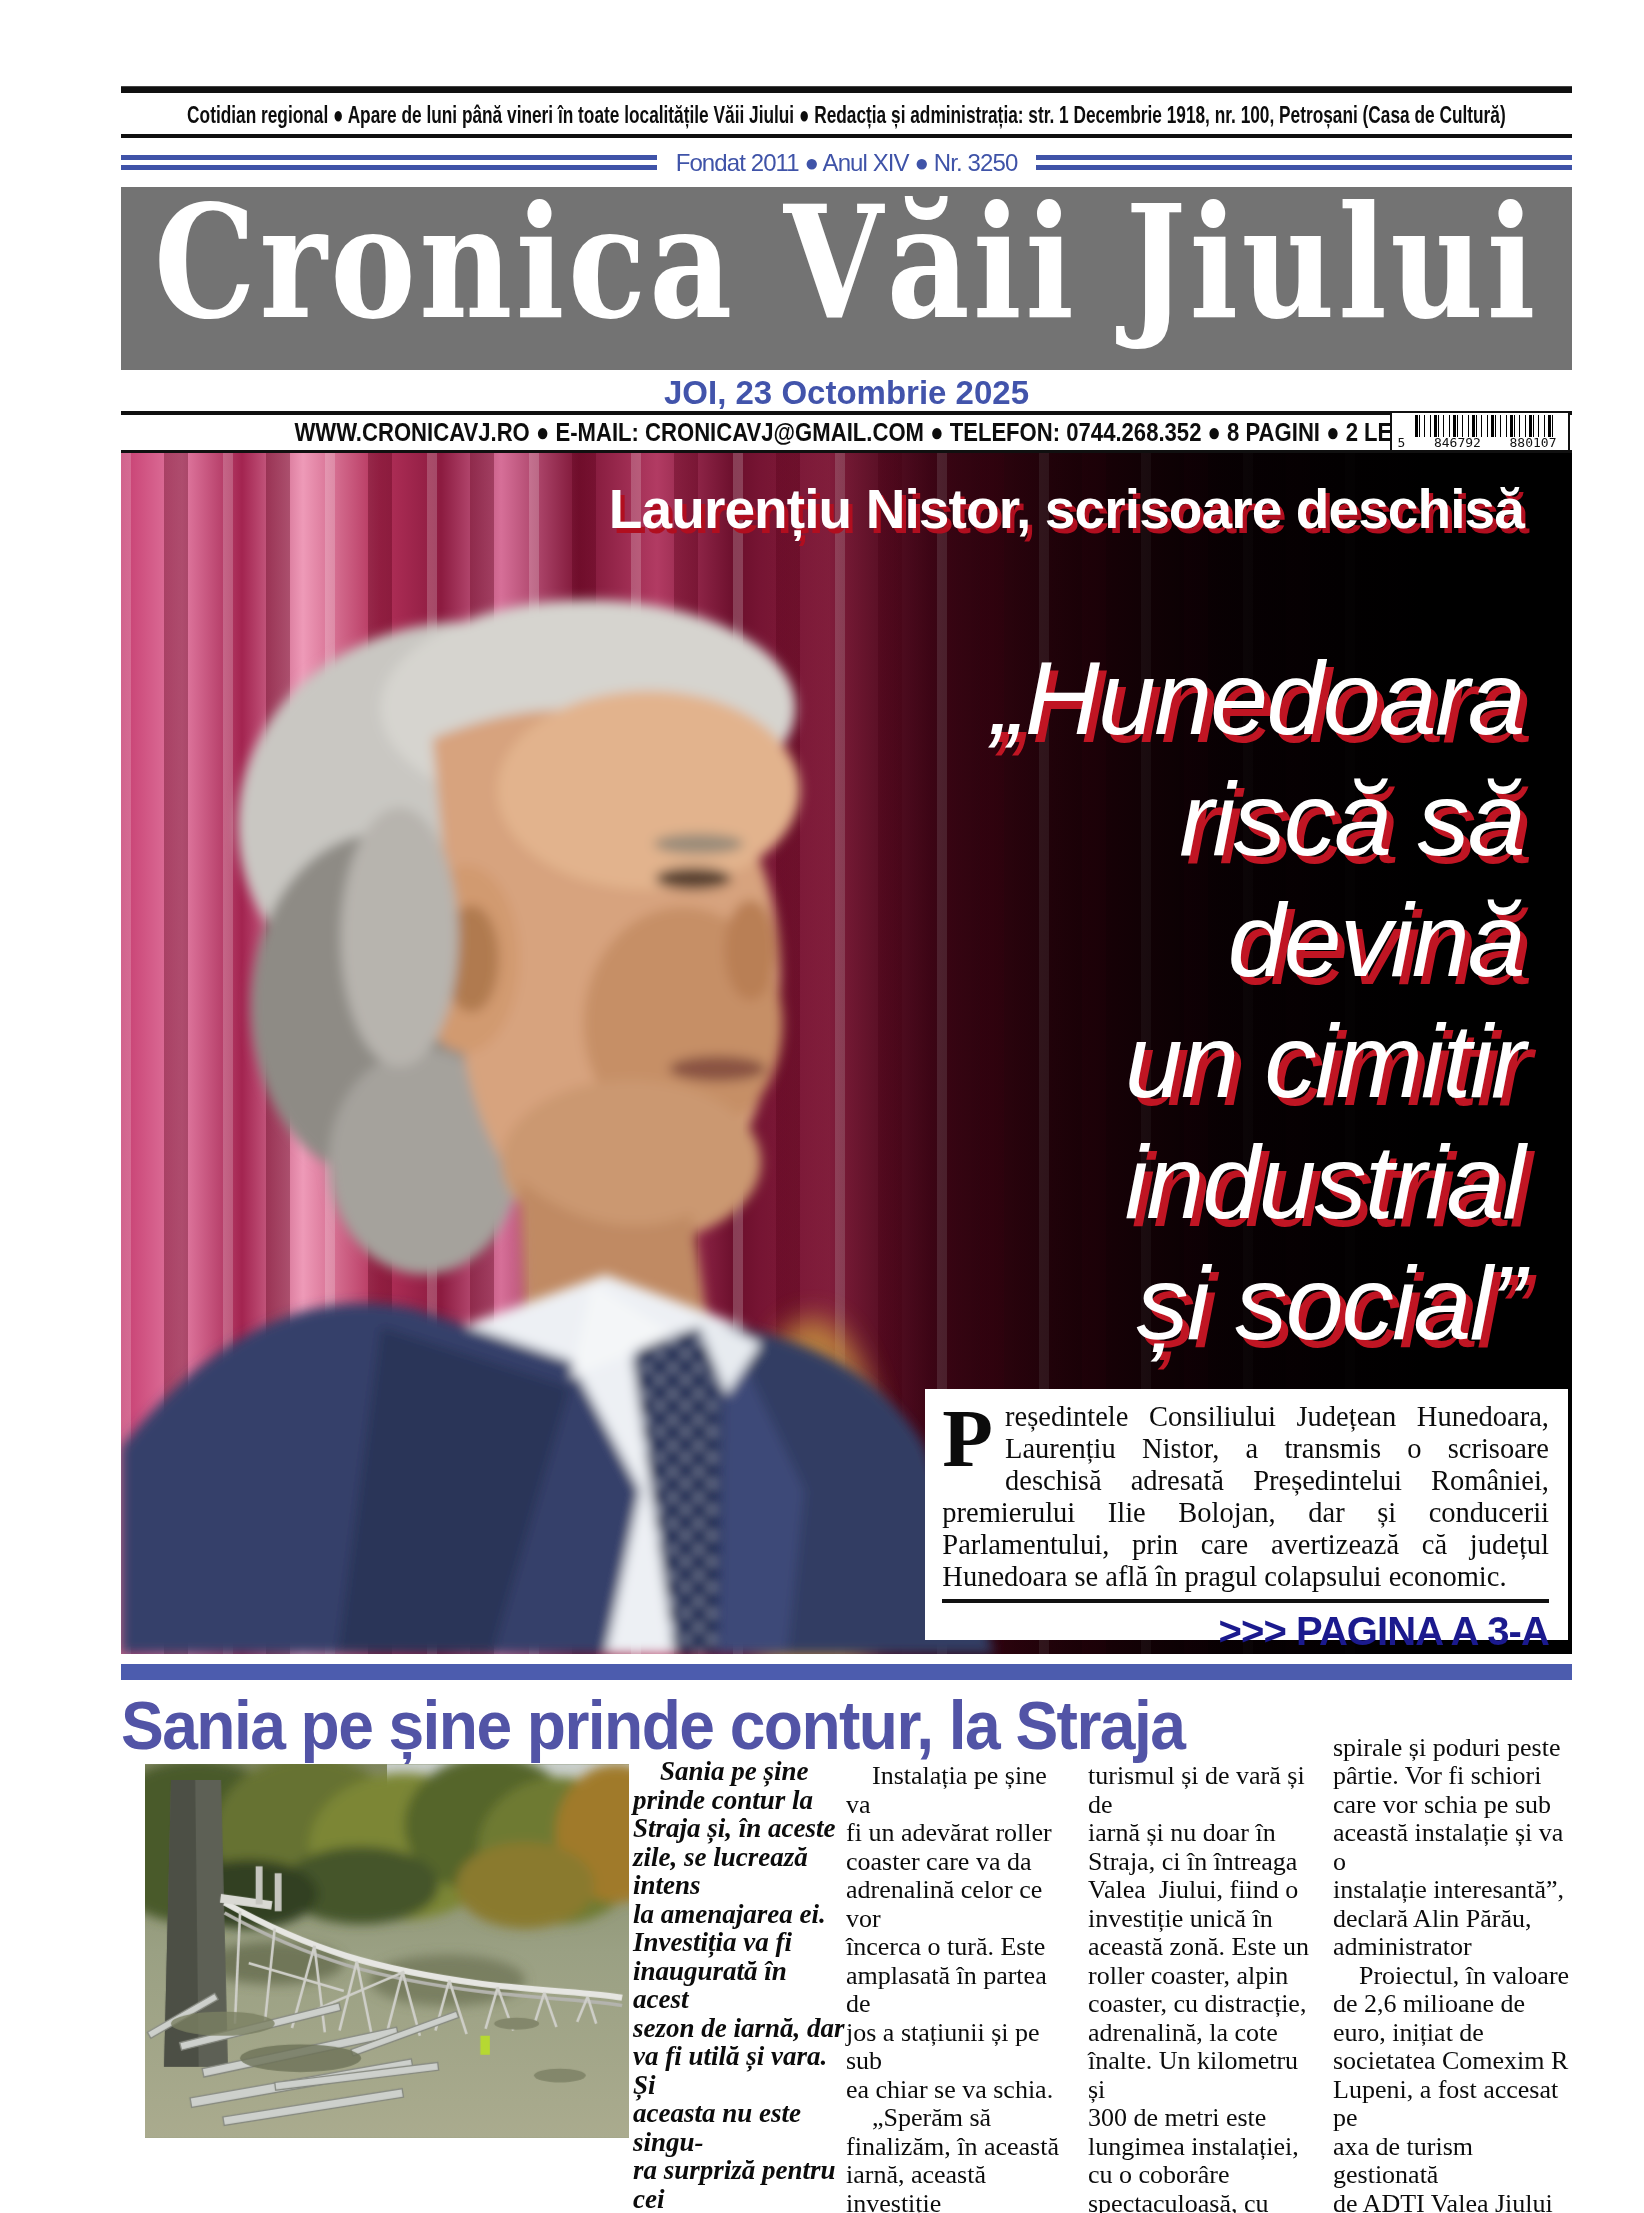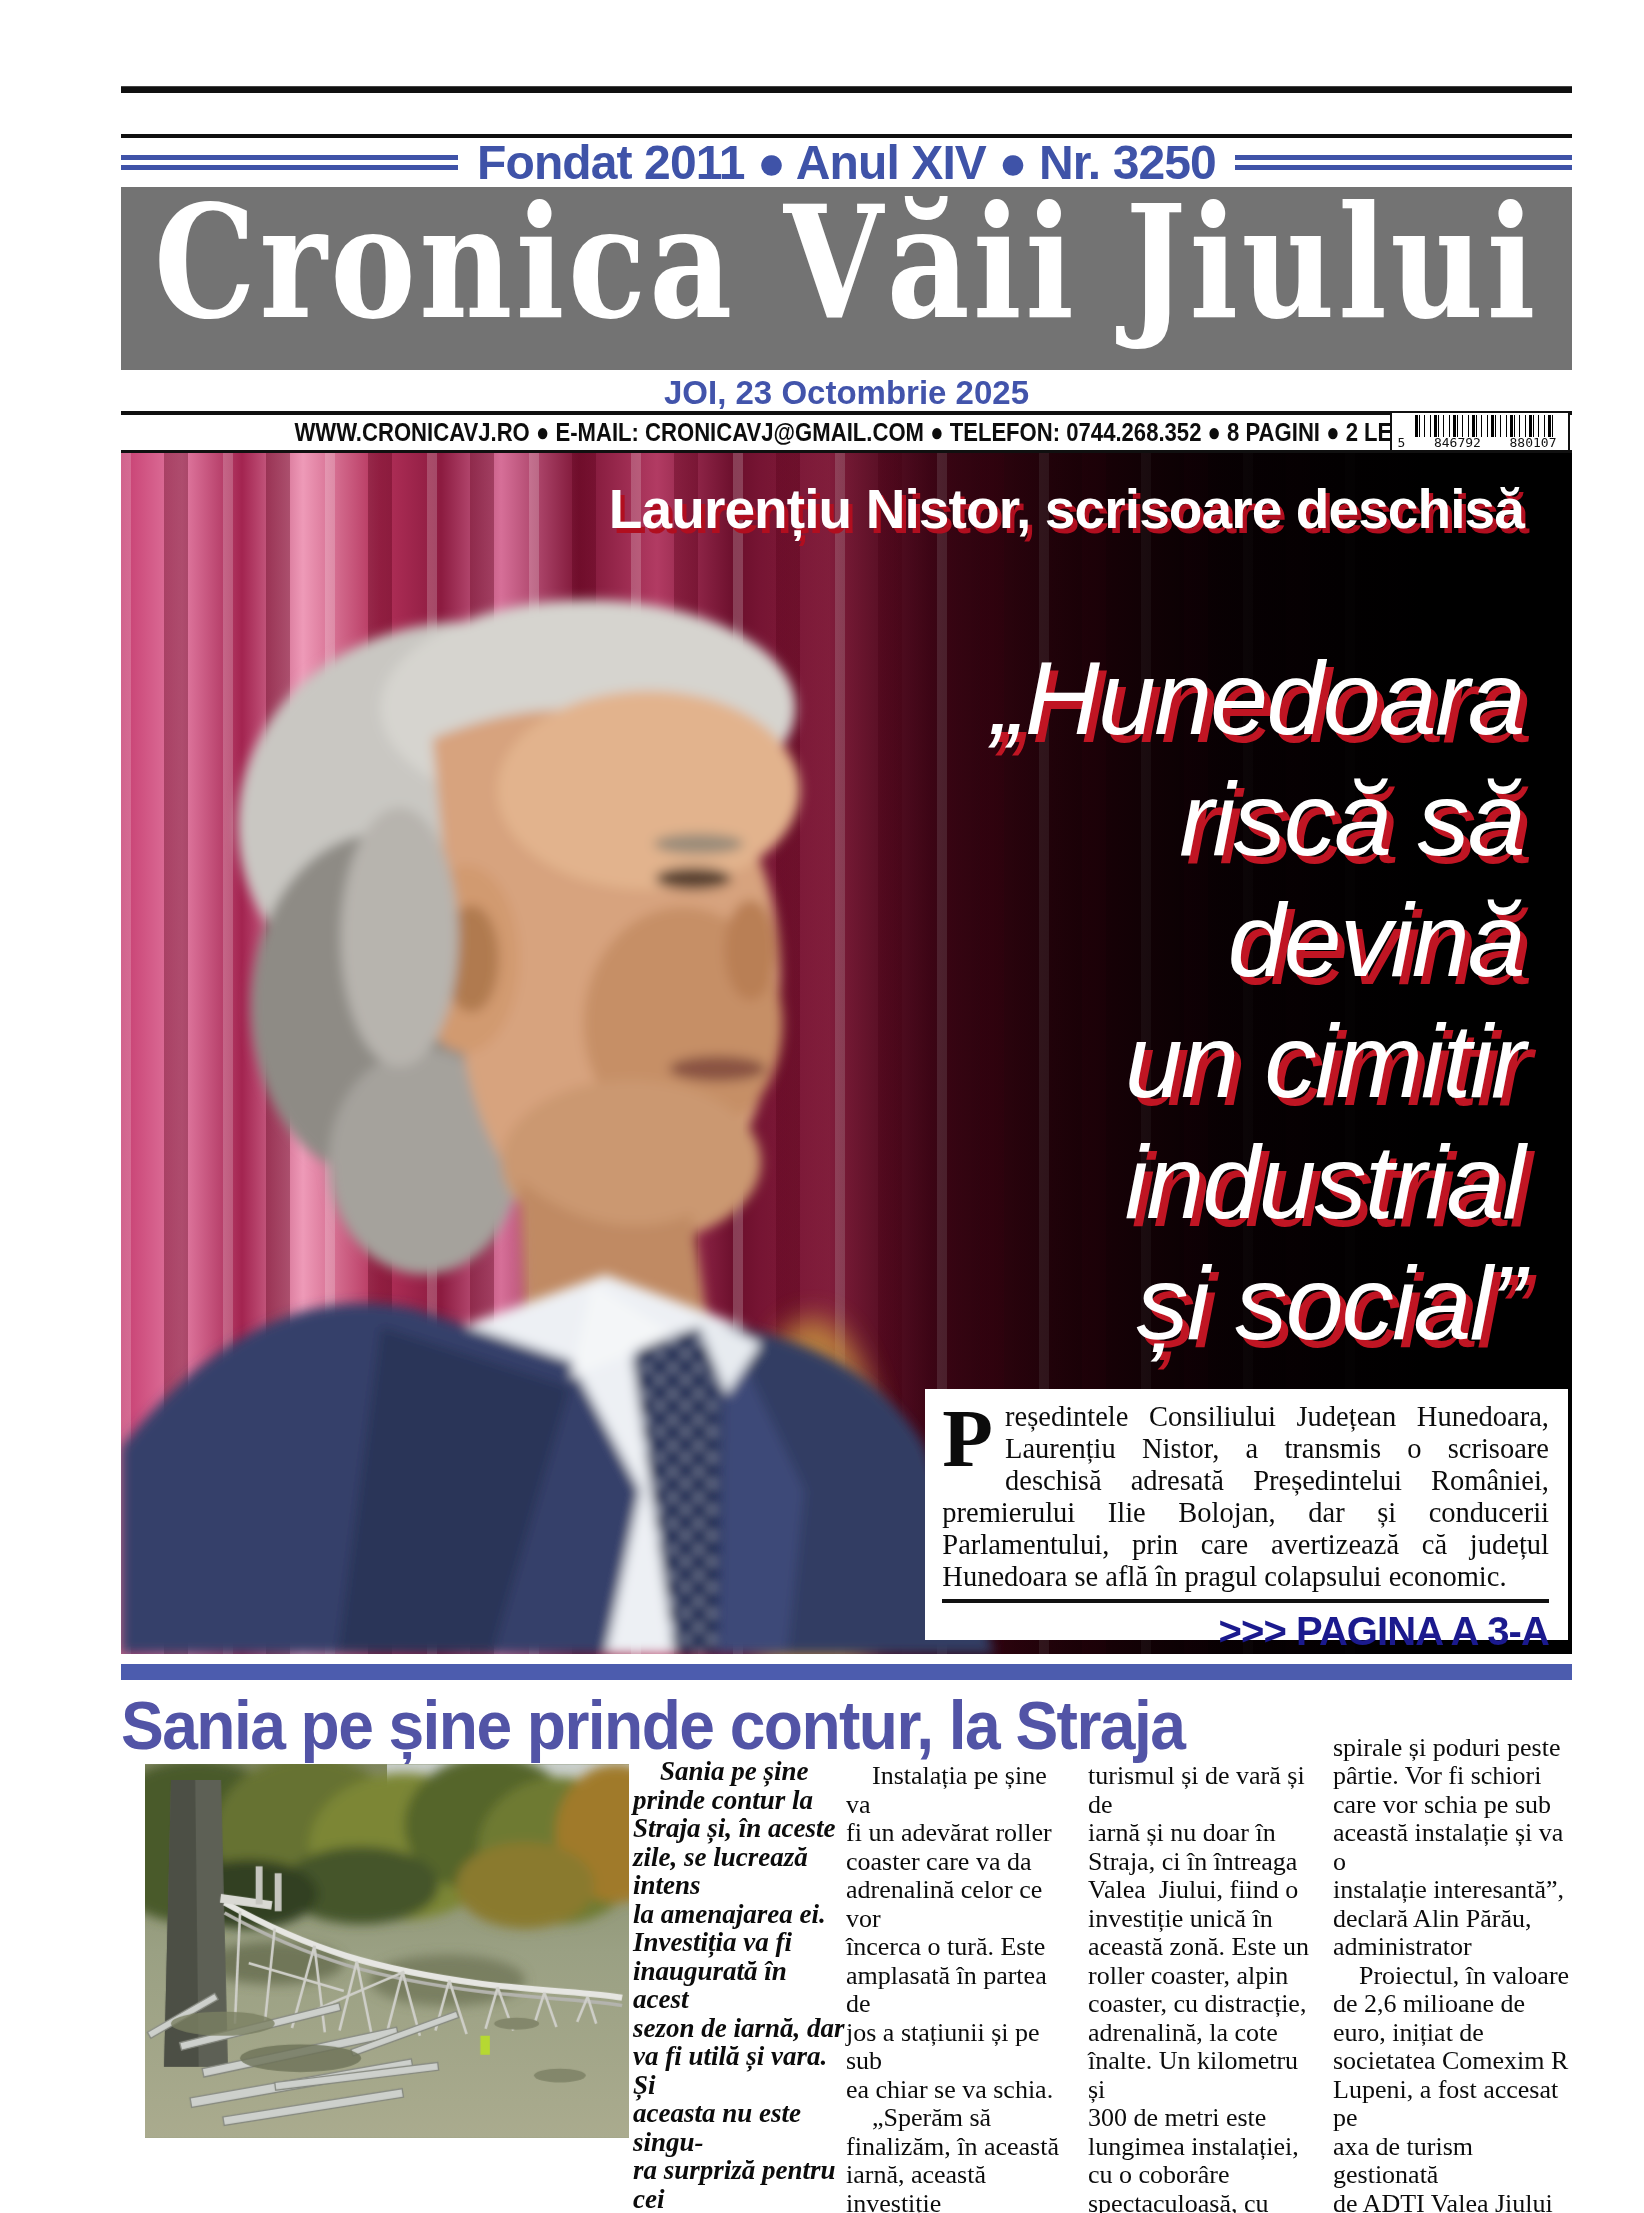--- a/index.html
+++ b/index.html
@@ -9,21 +9,21 @@
 
   
   .rule-top{position:absolute;left:0;top:0;width:100%;height:6px;background:#101010;border-top:1.7px solid #444;}
   .cotidian-wrap{position:absolute;left:0;top:11.2px;width:1451px;height:36px;overflow:visible;}
   .cotidian{width:2015px;transform:scaleX(.72);transform-origin:left top;
             font-weight:bold;font-size:24px;line-height:35px;color:#0d0d0d;text-align:center;white-space:nowrap;}
   .rule-2{position:absolute;left:0;top:48px;width:100%;height:3.5px;background:#101010;}
 
   .fondat-row{position:absolute;left:0;top:54px;width:100%;height:45px;display:flex;align-items:center;}
   .dbl-rule{flex:1;height:14.7px;background:linear-gradient(#3f53a8 0 5.2px,#ffffff 5.2px 9.5px,#3f53a8 9.5px 14.7px);}
-  .fondat-text{margin:10px 19px;font-weight:bold;font-size:48px;color:#3f53a8;letter-spacing:-0.9px;white-space:nowrap;}
+  .fondat-text{margin:10px 19px;font-weight:normal;font-size:24px;color:#3f53a8;letter-spacing:-0.9px;white-space:nowrap;}
 
   
   .masthead{position:absolute;left:0;top:101px;width:100%;height:183px;background:#737373;
             display:flex;align-items:flex-start;justify-content:center;overflow:hidden;}
   .masthead-title{font-family:"DejaVu Serif",serif;font-weight:bold;font-size:128px;color:#ffffff;
                   transform:scaleY(1.22);letter-spacing:3.5px;white-space:nowrap;}
 
   .date-row{position:absolute;left:0;top:288px;width:100%;height:35px;display:flex;align-items:center;flex-direction:column;}
   .tri-rule{flex:1;height:16.4px;background:linear-gradient(#5764b4 0 3.5px,#ffffff 3.5px 7px,#5764b4 7px 10.4px,#ffffff 10.4px 13px,#5764b4 13px 16.4px);}
   .date-text{margin:0 22.5px;font-weight:bold;font-size:33px;color:#4254ab;white-space:nowrap;}
@@ -80,20 +80,23 @@
 
   .b-photo{position:absolute;left:24px;top:1678px;width:484px;height:374px;overflow:hidden;background:#9aa083;}
 </style>
 </head>
 <body>
 
 <div class="sheet">
 
   <div class="rule-top"></div>
 
+  <div class="cotidian-wrap">
+    <div class="cotidian">Cotidian regional ● Apare de luni până vineri în toate localitățile Văii Jiului ● Redacția și administrația: str. 1 Decembrie 1918, nr. 100, Petroșani (Casa de Cultură)</div>
+  </div>
   <div class="rule-2"></div>
 
   <div class="fondat-row">
     <div class="dbl-rule"></div>
     <div class="fondat-text">Fondat 2011 ● Anul XIV ● Nr. 3250</div>
     <div class="dbl-rule"></div>
   </div>
 
   <div class="masthead">
     <div class="masthead-title">Cronica Văii Jiului</div>

